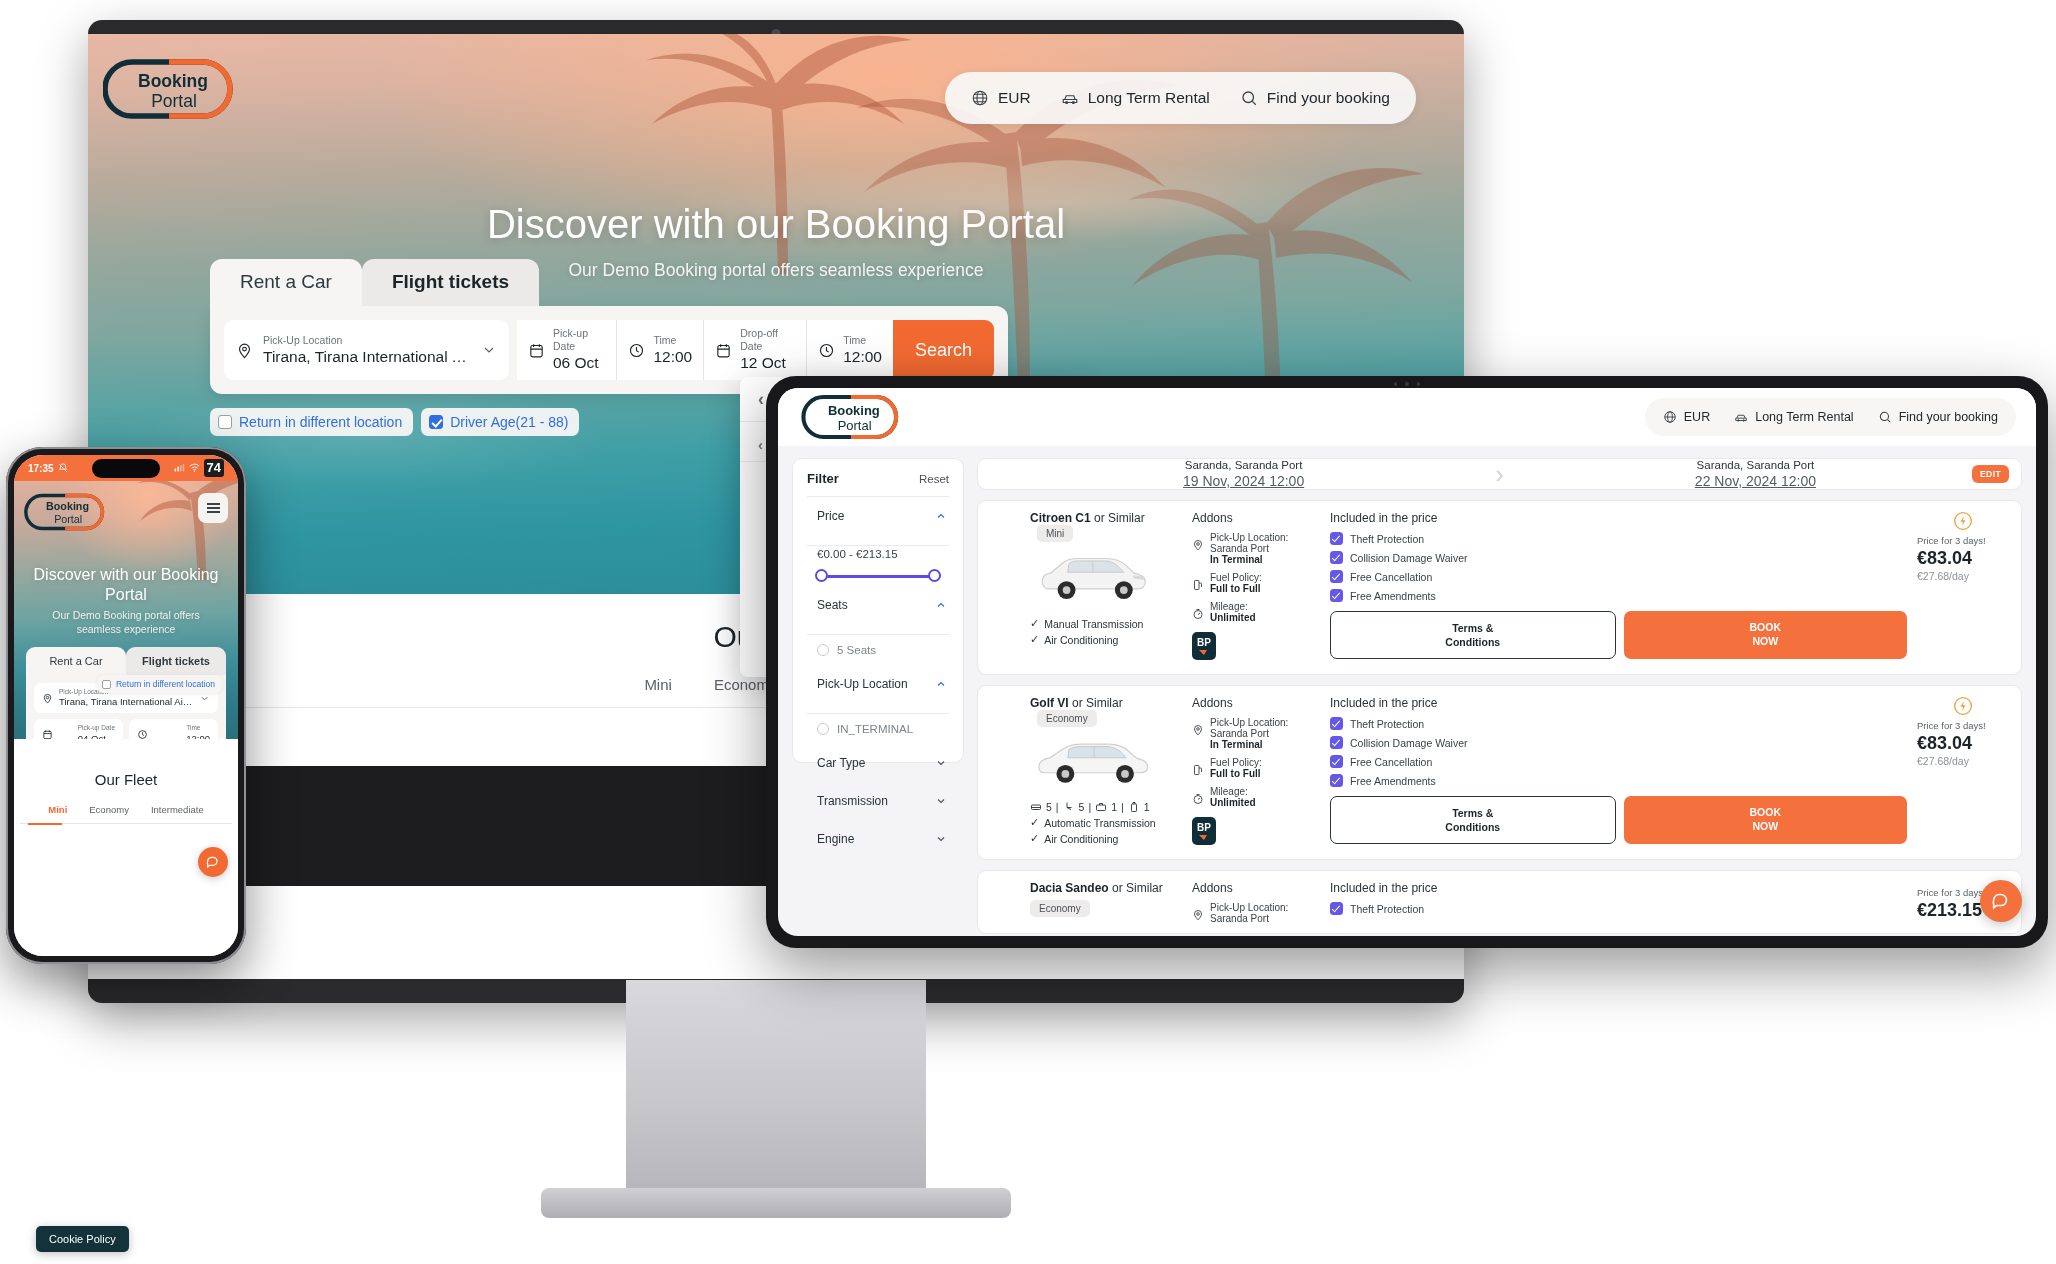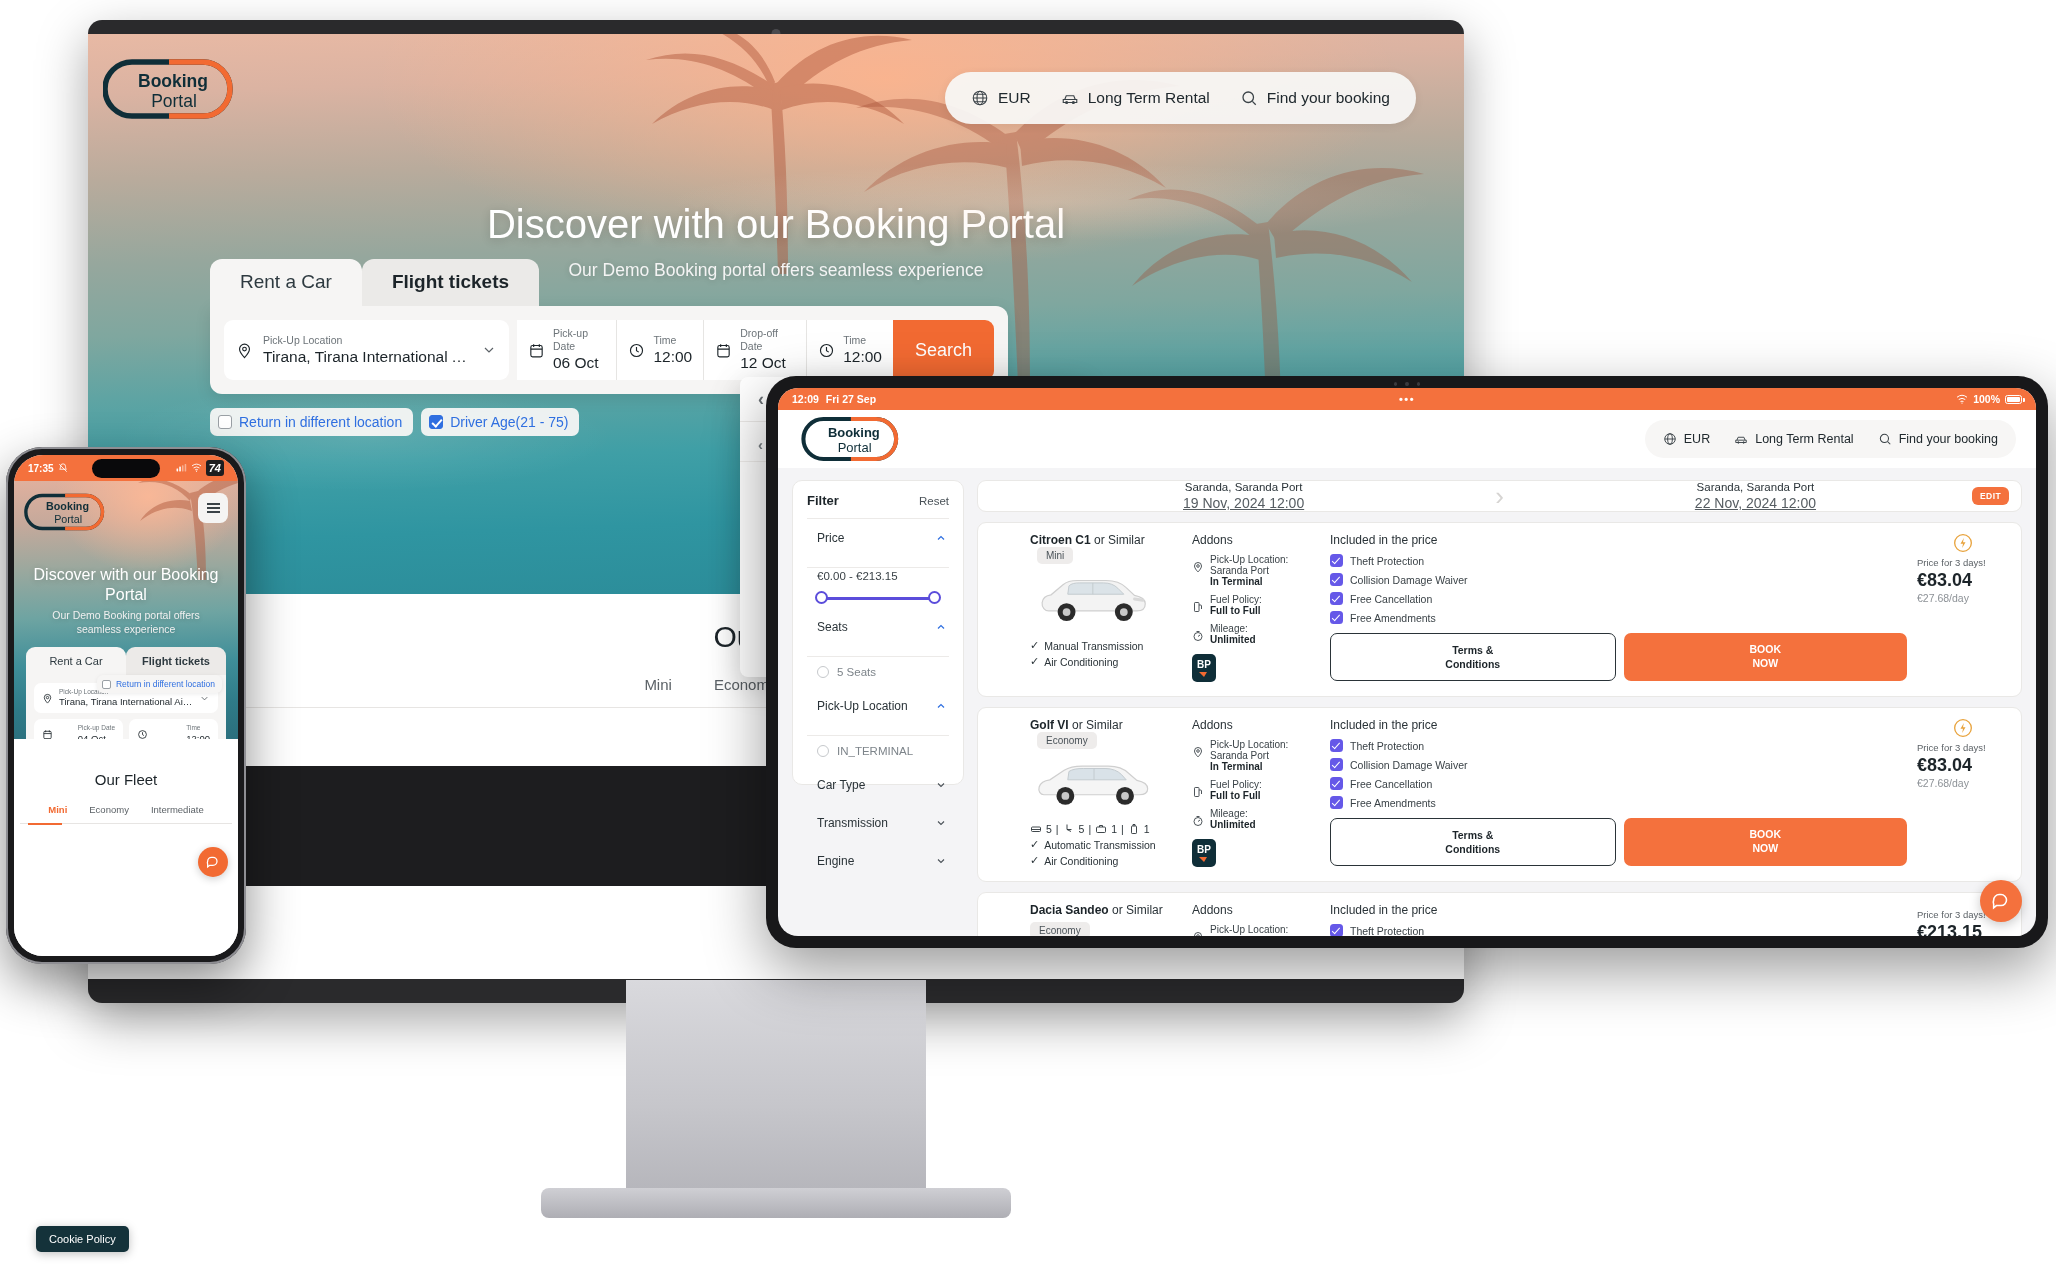--- a/index.html
+++ b/index.html
@@ -386,22 +386,22 @@
     height: 26px; background:#f4713d; color:#fff;
     display:flex; align-items:center; padding: 0 14px;
     font-size: 10px; font-weight: bold; position:relative;
   }
   .p-notch {
     position:absolute; left:50%; transform:translateX(-50%); top:4px;
     width: 68px; height: 19px; background:#09090b; border-radius:11px;
   }
   .p-sb-right { margin-left:auto; display:flex; align-items:center; gap:4px;}
   .p-batt {
-    background:#1d1d1f; color:#fff; font-size:11px; font-weight:bold;
-    border-radius:3px; padding: 1px 3px; line-height:1.3;font-style:italic;
+    background:#1d1d1f; color:#fff; font-size:13px; font-weight:bold;
+    border-radius:3px; padding: 1px 3px; line-height:1.3;
   }
   .p-hero {
     position:relative; height: 258px;
     background:
       radial-gradient(ellipse 70% 50% at 60% 6%, rgba(255,185,150,.85) 0%, rgba(255,170,140,0) 60%),
       linear-gradient(178deg,#dfb09e 0%, #c6a99b 16%, #9aa89e 34%, #6ea4a2 52%, #3f8e99 70%, #2f7b88 86%, #2b6f7d 100%);
     overflow:hidden;
   }
   .p-logo { position:absolute; left:10px; top:12px; width:84px;height:38px; z-index:3;}
   .p-burger {
@@ -611,21 +611,21 @@
             <button class="btn-search">Search</button>
           </div>
 
           <div class="chk-row">
             <div class="chk-pill">
               <span class="cbox"></span>
               <span>Return in different location</span>
             </div>
             <div class="chk-pill">
               <span class="cbox on"></span>
-              <span>Driver Age(21 - 75)</span>
+              <span>Driver Age(21 - 88)</span>
             </div>
           </div>
 
           <div class="cal-pop">
             <div class="cal-head">
               <span class="cal-arrow">‹</span>
               <span>06 Oct - 12 Oct</span>
               <span class="cal-arrow">›</span>
             </div>
             <div class="cal-month-row">
@@ -695,36 +695,20 @@
 </div>
 
 <div id="tablet-device">
   <div class="tab-cam">
       <i></i>
       <i></i>
       <i></i>
     </div>
   <div class="tablet-screen">
 
-    <div class="t-statusbar">
-      <span>12:09</span>
-      <span style="width:7px;"></span>
-      <span>Fri 27 Sep</span>
-      <span class="t-sb-dots">•••</span>
-      <span class="t-sb-right">
-        <svg width="12" height="10" viewBox="0 0 24 20" fill="none" stroke="#fff" stroke-width="2">
-          <path d="M2 6.5a16 16 0 0 1 20 0"></path>
-            <path d="M5.5 11a11 11 0 0 1 13 0"></path>
-            <path d="M9 15.2a5.5 5.5 0 0 1 6 0"></path>
-            <circle cx="12" cy="18.2" r="1.3" fill="#fff" stroke="none"></circle>
-        </svg>
-        <span>100%</span>
-        <span class="batt"></span>
-      </span>
-    </div>
 
     <div class="t-header">
       <div class="t-logo">
         <svg viewBox="0 0 270 124" style="width:100%;height:100%;">
           <path d="M58 8 H200 A54 54 0 0 1 200 116 H58 A54 54 0 0 1 58 8 Z" fill="none" stroke="#0f2e38" stroke-width="11"></path>
           <path d="M132 8 H200 A54 54 0 0 1 200 116 H132" fill="none" stroke="#f26a32" stroke-width="11"></path>
           <text x="140" y="57" text-anchor="middle" font-family="Liberation Sans, sans-serif" font-size="35" font-weight="bold" fill="#0f2e38">Booking</text>
           <text x="142" y="98" text-anchor="middle" font-family="Liberation Sans, sans-serif" font-size="35" fill="#0f2e38">Portal</text>
         </svg>
       </div>

